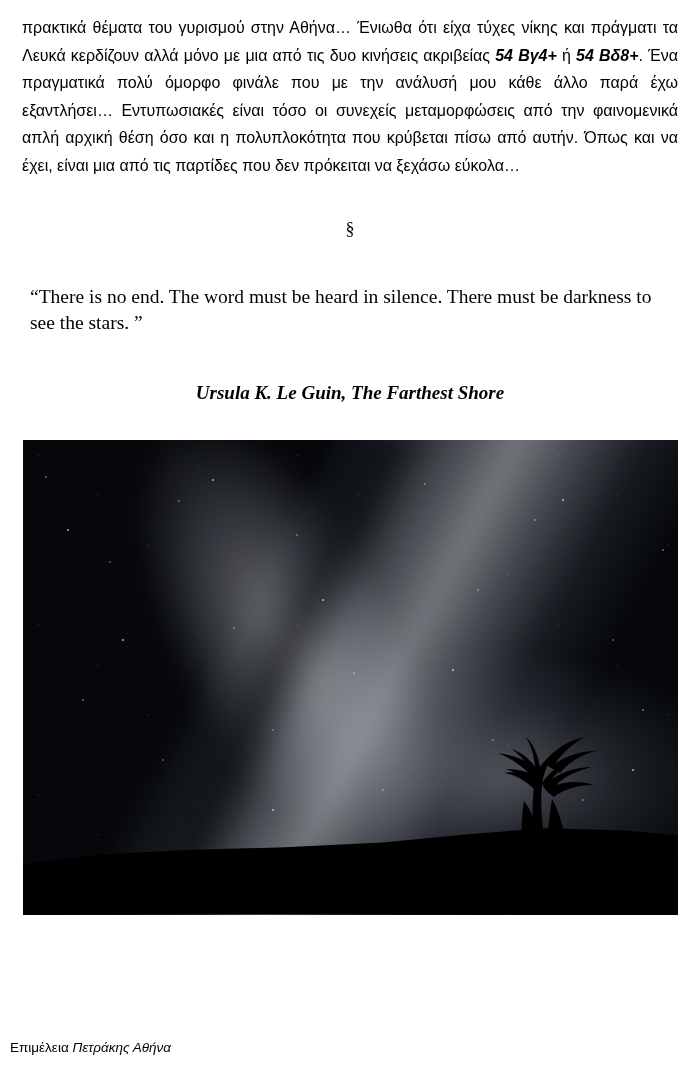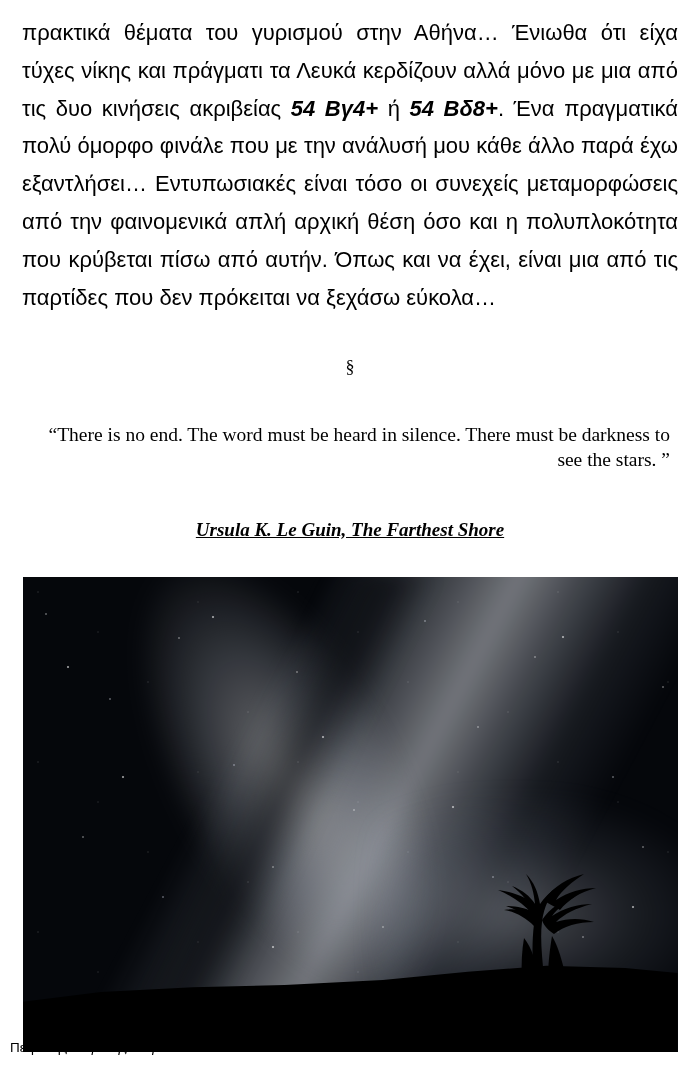--- a/index.html
+++ b/index.html
@@ -17,21 +17,21 @@
   }
   .page {
     position: relative;
     width: 700px;
     height: 1069px;
     box-sizing: border-box;
     padding: 14px 22px 0 22px;
   }
   .body-paragraph {
     font-family: "Liberation Sans", sans-serif;
-    font-size: 22px;
+    font-size: 16px;
     line-height: 1.72;
     text-align: justify;
     text-justify: inter-word;
     color: #000000;
     margin: 0;
   }
   .body-paragraph .move {
     font-style: italic;
     font-weight: bold;
   }
@@ -40,33 +40,32 @@
     font-family: "Liberation Serif", serif;
     font-size: 18px;
     margin-top: 40px;
     margin-bottom: 0;
     color: #000000;
   }
   .quote {
     font-family: "Liberation Serif", serif;
     font-size: 19.5px;
     line-height: 1.32;
-    text-align: right;
+    text-align: left;
     color: #000000;
     margin: 44px 8px 0 8px;
   }
   .quote-attribution {
     font-family: "Liberation Serif", serif;
     font-style: italic;
     font-weight: bold;
     font-size: 19px;
     text-align: center;
     color: #000000;
     margin-top: 46px;
-    text-decoration: underline;
   }
   .figure {
     margin: 36px 0 0 0;
     display: flex;
     justify-content: center;
   }
   .night-sky {
     position: relative;
     width: 655px;
     height: 475px;
@@ -241,15 +240,15 @@
           <path fill="#000000" d="M126 132 C134 120 146 112 160 108 C150 114 142 120 136 128 C148 120 162 116 176 116 C160 120 148 126 140 134 C152 130 166 130 178 134 C162 134 148 138 138 146 C132 142 128 138 126 132 Z"></path>
           <path fill="#000000" d="M128 112 C138 98 152 90 168 86 C156 94 146 102 140 112 C152 104 166 100 180 100 C164 104 152 112 144 122 C138 118 132 116 128 112 Z"></path>
           <path fill="#000000" d="M124 120 C112 110 98 104 82 102 C96 108 108 116 116 126 C108 122 98 120 88 122 C100 124 110 130 118 138 C120 132 122 126 124 120 Z"></path>
           <path fill="#000000" d="M132 190 L150 190 C146 172 142 158 136 148 C134 160 132 176 132 190 Z"></path>
           <path fill="#000000" d="M106 190 L122 190 C120 174 116 160 108 150 C106 162 105 176 106 190 Z"></path>
         </svg>
       </div>
     </div>
   </div>
 
-  <div class="footer"><span>Πετράκης </span><span class="name">Πετράκης Αθήνα</span></div>
+  <div class="footer"><span>Επιμέλεια </span><span class="name">Πετράκης Αθήνα</span></div>
 
 </div>
 
 </body></html>

